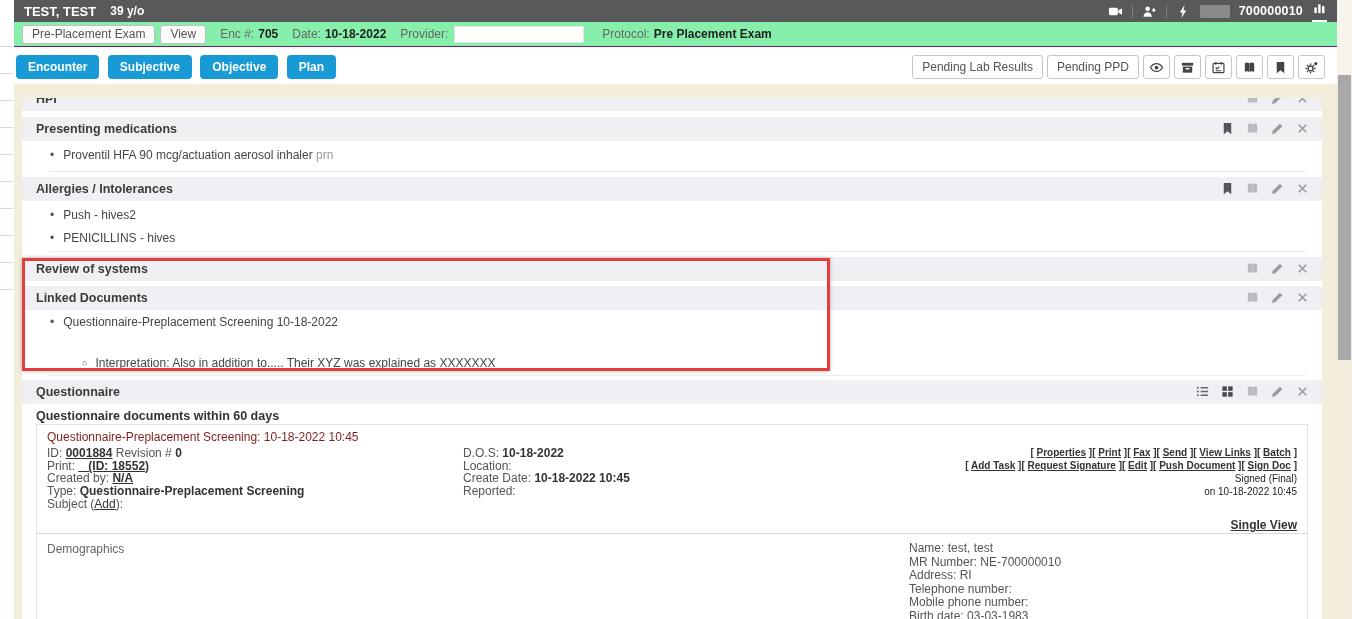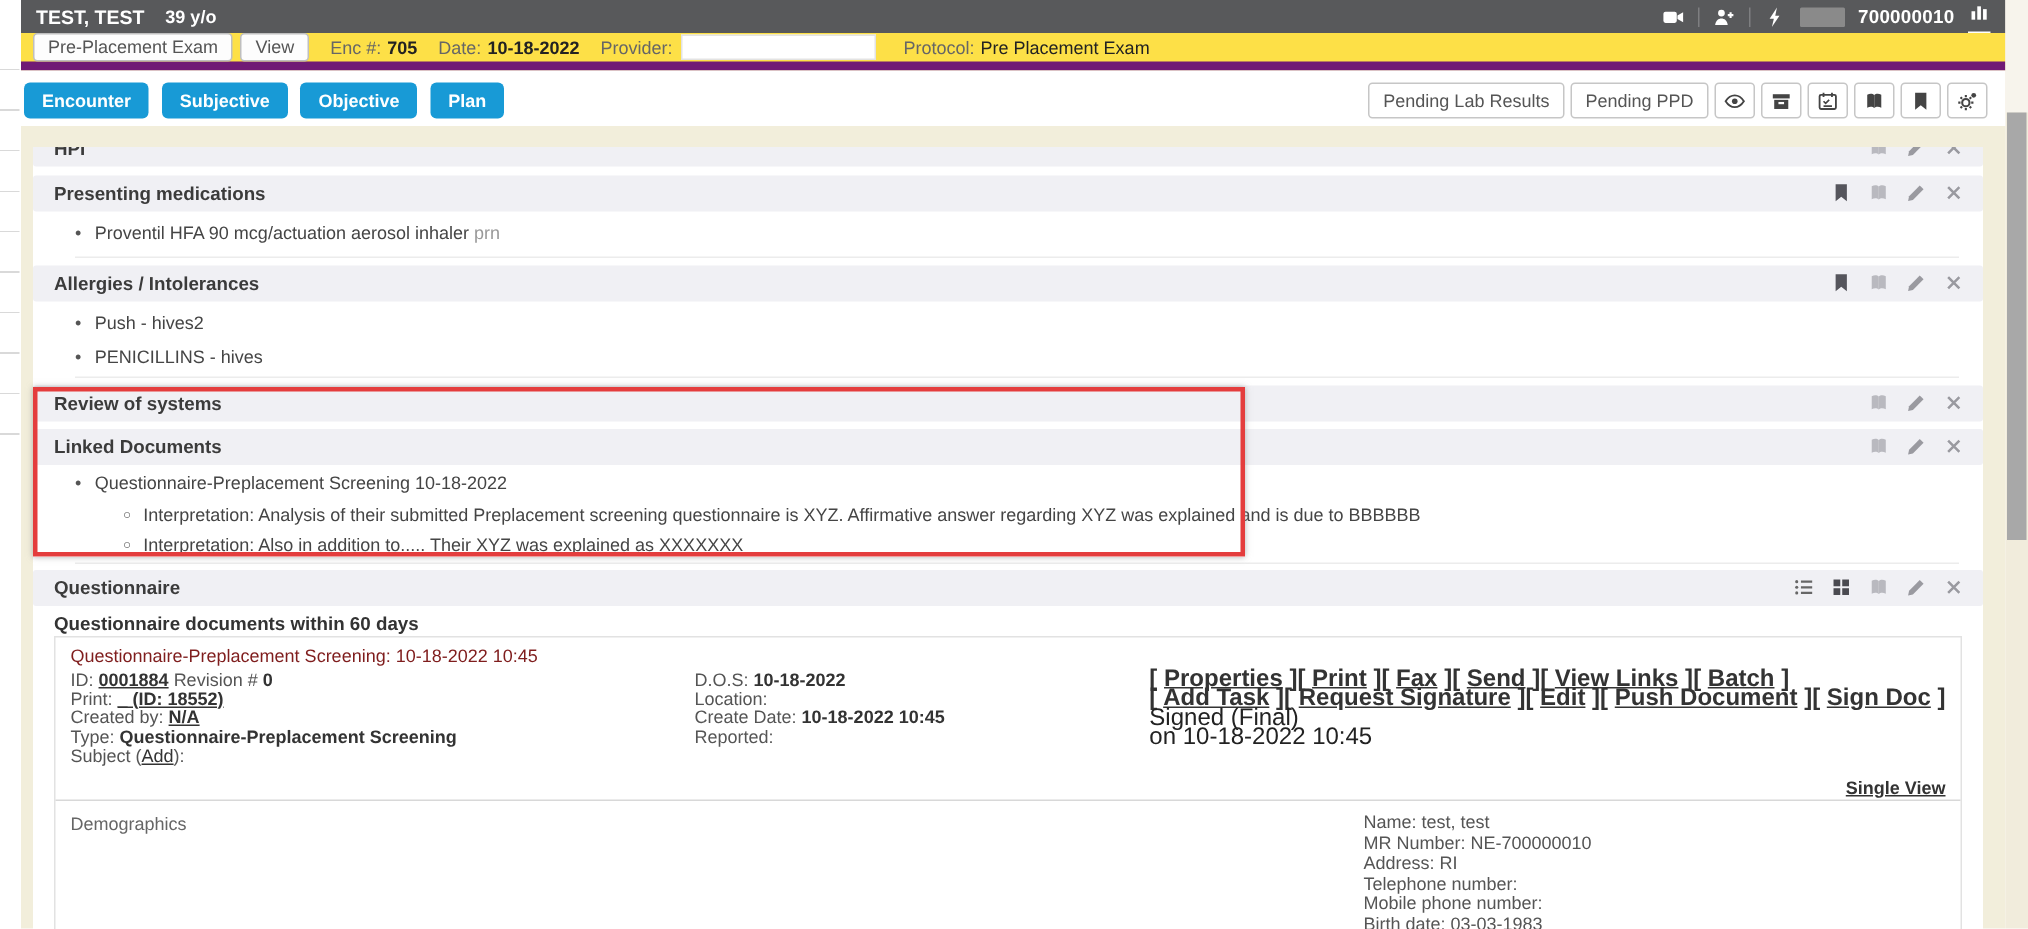--- a/index.html
+++ b/index.html
@@ -21,22 +21,22 @@
     display:flex;align-items:center;padding:0 10px;justify-content:space-between;}
   #topbar .pname{font-weight:bold;font-size:13px;}
   #topbar .page{font-weight:bold;font-size:12px;margin-left:14px;}
   #topbar .right{margin-left:auto;display:flex;align-items:center;gap:9px;}
   .vsep{width:1px;height:13px;background:#7e7f81;}
   .badgebox{width:30px;height:13px;background:#8a8a8a;border-radius:1px;}
   .acct{font-weight:bold;font-size:12.5px;letter-spacing:.2px;}
   .chartwrap{border-bottom:2px solid #fff;padding-bottom:1px;}
 
   
-  #encbar{position:absolute;left:0;top:22px;width:1323px;height:25px;background:#fde047;
-    border-bottom:6px solid #701a75;display:flex;align-items:center;padding:0 8px;font-size:12px;color:#666;}
+  #encbar{position:absolute;left:0;top:22px;width:1323px;height:25px;background:#86efac;
+    border-bottom:1px solid #701a75;display:flex;align-items:center;padding:0 8px;font-size:12px;color:#666;}
   .wbtn{background:#fdfdfd;border:1px solid #bfbfbf;border-radius:3px;color:#555;font-size:12px;
     padding:2px 9px;height:19px;line-height:13px;cursor:pointer;}
   #encbar .lbl{margin-left:14px;}
   #encbar .val{color:#222;font-weight:bold;margin-left:4px;}
   #provider-input{width:130px;height:17px;border:1px solid #e3e3e3;background:#fff;margin-left:6px;font-size:12px;padding:0 3px;}
 
   
   #navrow{position:absolute;left:0;top:47px;width:1323px;height:37px;background:#fff;}
   .bluebtn{position:relative;display:inline-block;background:#189ad6;color:#fff;font-weight:bold;font-size:12px;
     border:none;border-radius:4px;height:24px;padding:0 12px;margin:8px 4px 0 0;cursor:pointer;}
@@ -64,21 +64,21 @@
 
   .subtitle{position:absolute;left:14px;font-weight:bold;font-size:12.5px;color:#333;}
 
   
   #docbox{position:absolute;left:14px;top:326px;width:1272px;height:300px;border:1px solid #e2e2e2;background:#fff;}
   #docbox .dochead{position:absolute;left:10px;top:5px;font-size:12px;color:#7f1d1d;}
   .dcol{position:absolute;font-size:12px;line-height:12.7px;color:#555;white-space:nowrap;}
   .dcol b{color:#333;}
   .lk{text-decoration:underline;color:#333;cursor:pointer;}
   .lkb{text-decoration:underline;color:#333;font-weight:bold;cursor:pointer;}
-  #docactions{position:absolute;right:10px;top:22px;font-size:16px;line-height:12.9px;color:#222;white-space:nowrap;}
+  #docactions{position:absolute;right:10px;top:22px;text-align:right;font-size:10px;line-height:12.9px;color:#222;white-space:nowrap;}
   #docactions .br{font-weight:bold;color:#333;}
   .br::before{content:"[ ";text-decoration:none;}
   .br::after{content:" ]";text-decoration:none;}
   .signed{font-weight:normal;color:#222;}
   #singleview{position:absolute;right:10px;top:93px;font-size:12px;font-weight:bold;}
   #dochr{position:absolute;left:0;right:0;top:108px;border-top:1px solid #d8d8d8;}
   #demolabel{position:absolute;left:10px;top:117px;font-size:12px;color:#666;}
   #democol{position:absolute;left:872px;top:117px;font-size:12px;line-height:13.6px;color:#555;}
 
   
@@ -133,21 +133,21 @@
   <div id="encbar">
     <button class="wbtn">Pre-Placement Exam</button>
     <button class="wbtn" style="margin-left:5px;">View</button>
     <span class="lbl">Enc #:</span>
     <span class="val">705</span>
     <span class="lbl">Date:</span>
     <span class="val">10-18-2022</span>
     <span class="lbl">Provider:</span>
     <input id="provider-input" value="" style="">
     <span class="lbl" style="margin-left:18px;">Protocol:</span>
-    <span class="val" style="font-weight:normal;">Pre Placement Exam</span>
+    <span class="val" style="font-weight:bold;">Pre Placement Exam</span>
   </div>
 
   <div id="navrow">
     <div id="navleft">
       <button class="bluebtn">Encounter</button>
       <button class="bluebtn">Subjective</button>
       <button class="bluebtn">Objective</button>
       <button class="bluebtn">Plan</button>
     </div>
     <div id="navright">
@@ -283,21 +283,20 @@
               </svg></span>
           <span class="ic"><svg viewBox="0 0 16 16">
                 <path d="M10.5 2.8l2.7 2.7-7.6 7.6-3.4.7.7-3.4z" fill="#9a9aa0"></path>
               </svg></span>
           <span class="ic"><svg viewBox="0 0 16 16">
                 <path d="M4 4l8 8M12 4l-8 8" stroke="#9a9aa0" stroke-width="1.8"></path>
               </svg></span>
         </span>
       </div>
       <div class="bullet" style="top:217px;">Questionnaire-Preplacement Screening 10-18-2022</div>
-      <div class="bullet sub" style="top:238px;">Interpretation: Analysis of their submitted Preplacement screening questionnaire is XYZ. Affirmative answer regarding XYZ was explained and is due to BBBBBB</div>
       <div class="bullet sub" style="top:258px;">Interpretation: Also in addition to..... Their XYZ was explained as XXXXXXX</div>
       <div class="sep" style="top:277px;"></div>
 
       <div class="hdr" style="top:282px;">
         <span class="t">Questionnaire</span>
         <span class="icons">
           <span class="ic"><svg viewBox="0 0 16 16">
                 <g stroke="#666" stroke-width="1.6">
                   <path d="M6 4h8M6 8h8M6 12h8"></path>
                 </g>

